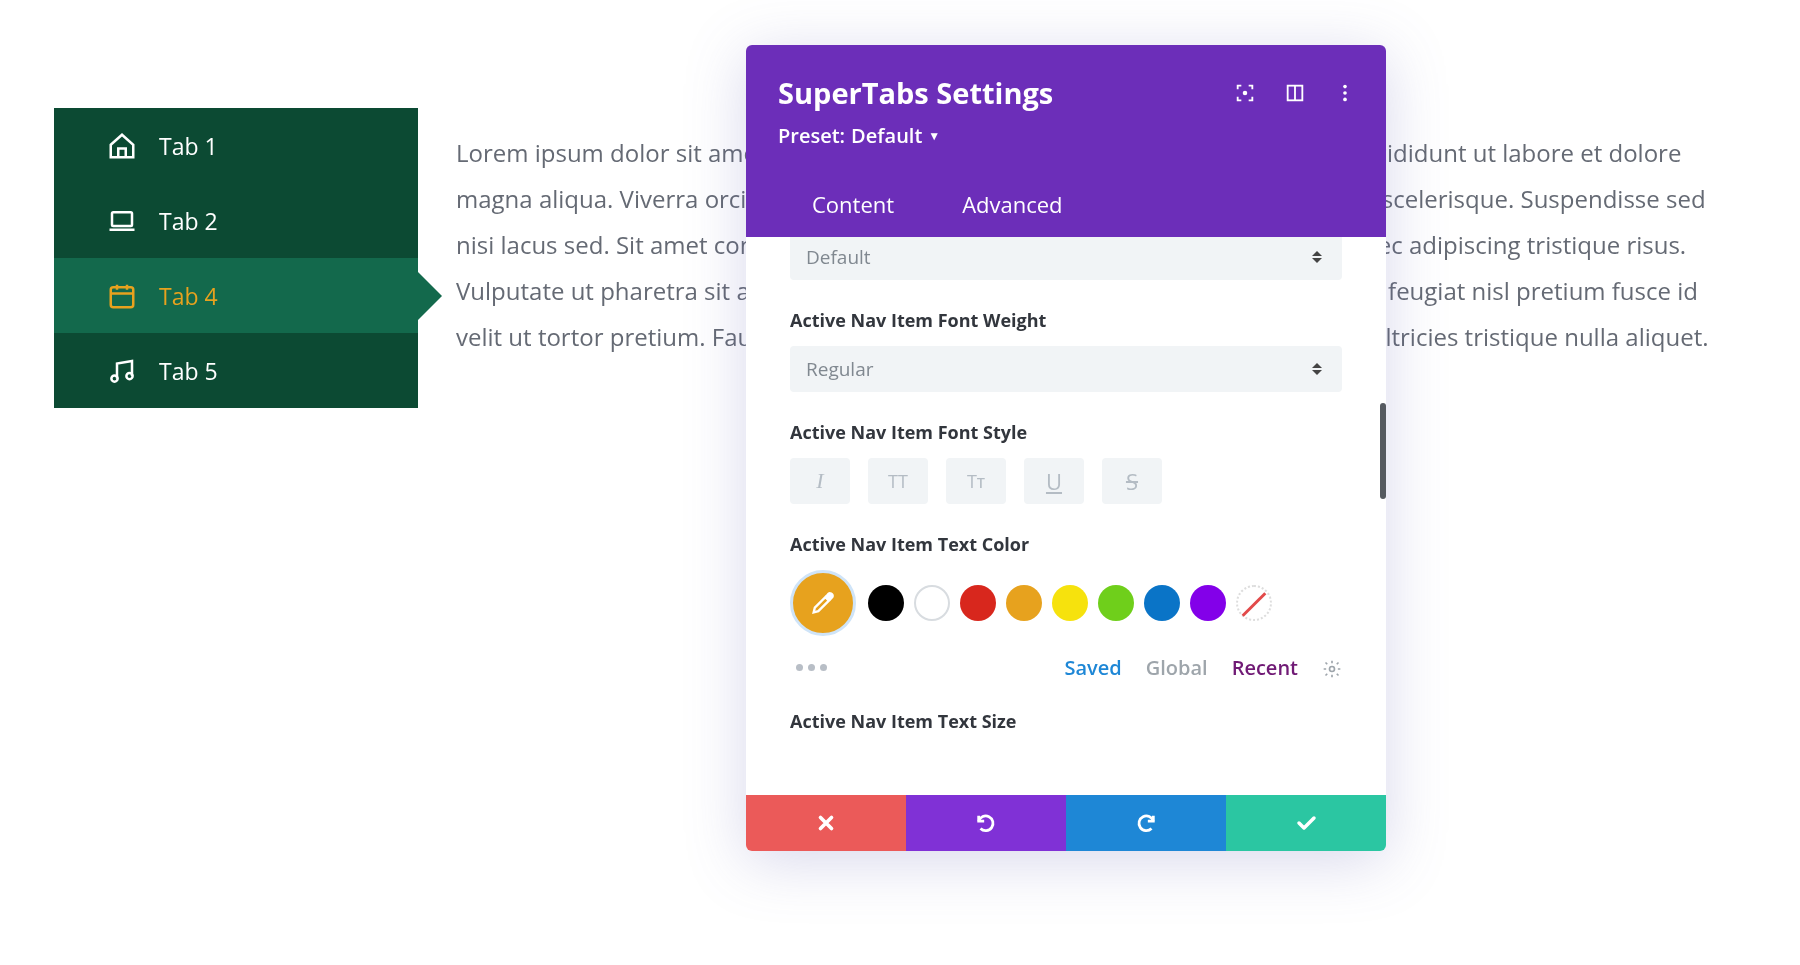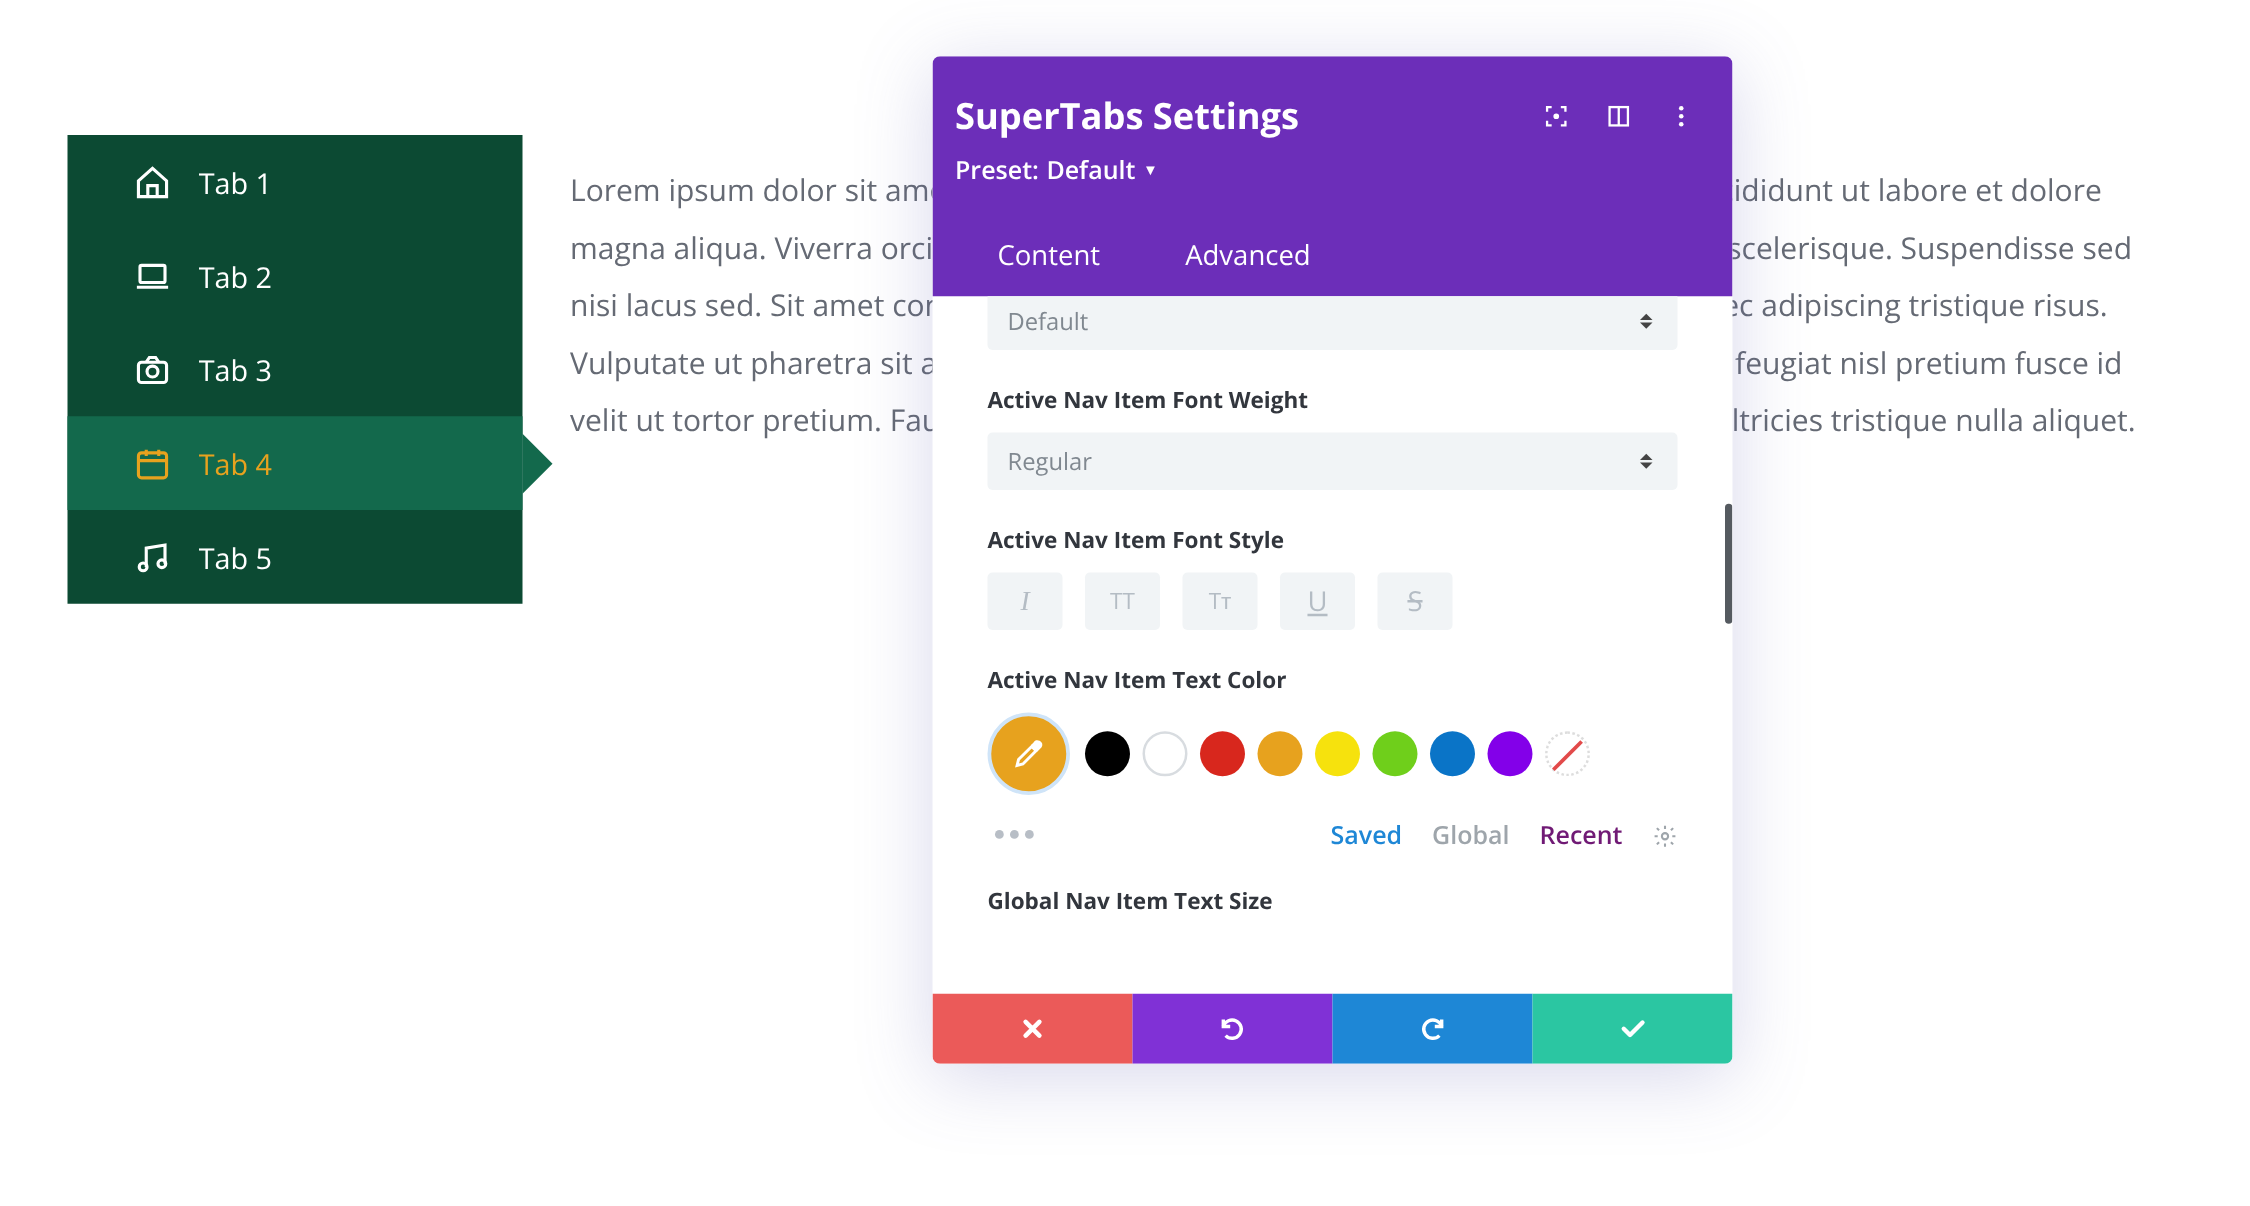--- a/index.html
+++ b/index.html
@@ -69,21 +69,21 @@
     left: 746px;
     top: 45px;
     width: 640px;
     border-radius: 6px;
     box-shadow: 0 10px 60px rgba(100,100,180,0.25);
     overflow: hidden;
     background: #fff;
   }
   .modal-header {
     background: #6c2eb9;
-    padding: 28px 30px 0 18px;
+    padding: 28px 30px 0 32px;
   }
   .modal-title {
     color: #fff;
     font-size: 29px;
     font-weight: 700;
     display: flex;
     align-items: center;
     justify-content: space-between;
   }
   .modal-title-icons {
@@ -231,30 +231,20 @@
     <span>Tab 1</span>
   </div>
   <div class="sidebar-item">
     <span class="icon">
       <svg viewBox="0 0 24 24" width="30" height="30" fill="none" stroke="#fff" stroke-width="2">
           <rect x="4" y="5" width="16" height="11" rx="1"></rect>
           <path d="M2 19 H22"></path>
         </svg>
     </span>
     <span>Tab 2</span>
-  </div>
-  <div class="sidebar-item">
-    <span class="icon">
-      <svg viewBox="0 0 24 24" width="30" height="30" fill="none" stroke="#fff" stroke-width="2">
-          <rect x="3" y="7" width="18" height="13" rx="2"></rect>
-          <circle cx="12" cy="13" r="3.5"></circle>
-          <path d="M8 7 L10 4 H14 L16 7"></path>
-        </svg>
-    </span>
-    <span>Tab 3</span>
   </div>
   <div class="sidebar-item active">
     <span class="icon">
       <svg viewBox="0 0 24 24" width="30" height="30" fill="none" stroke="#e7a21e" stroke-width="2">
           <rect x="3" y="5" width="18" height="16" rx="2"></rect>
           <path d="M3 10 H21"></path>
           <path d="M8 3 V7 M16 3 V7"></path>
         </svg>
     </span>
     <span>Tab 4</span>
@@ -369,21 +359,21 @@
         <span class="link" style="color:#701a75">Recent</span>
         <span class="gear">
           <svg viewBox="0 0 24 24" width="20" height="20" fill="none" stroke="#9ea5ab" stroke-width="2">
               <circle cx="12" cy="12" r="3"></circle>
               <path d="M12 2 V5 M12 19 V22 M4.2 4.2 L6.3 6.3 M17.7 17.7 L19.8 19.8 M2 12 H5 M19 12 H22 M4.2 19.8 L6.3 17.7 M17.7 6.3 L19.8 4.2"></path>
             </svg>
         </span>
       </div>
     </div>
 
-    <div class="field-label">Global Nav Item Text Size</div>
+    <div class="field-label">Active Nav Item Text Size</div>
 
     <div class="scroll-thumb"></div>
   </div>
 
   <div class="modal-footer">
     <div class="foot-btn foot-cancel">
       <svg viewBox="0 0 24 24" width="22" height="22" fill="#fff">
           <path d="M18 6 L6 18 M6 6 L18 18" stroke="#fff" stroke-width="4" stroke-linecap="round"></path>
         </svg>
     </div>

